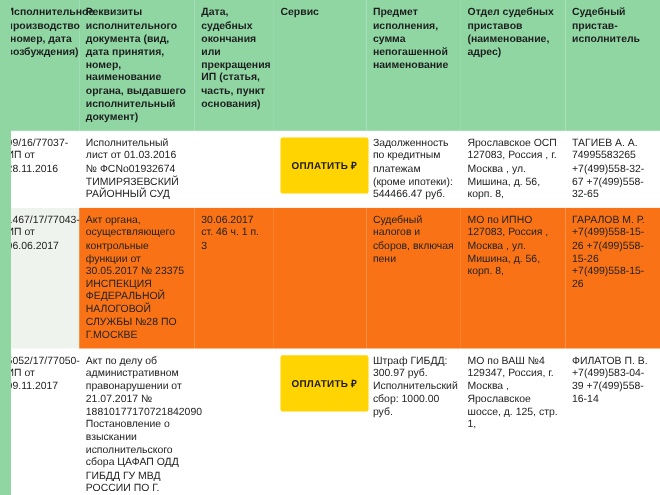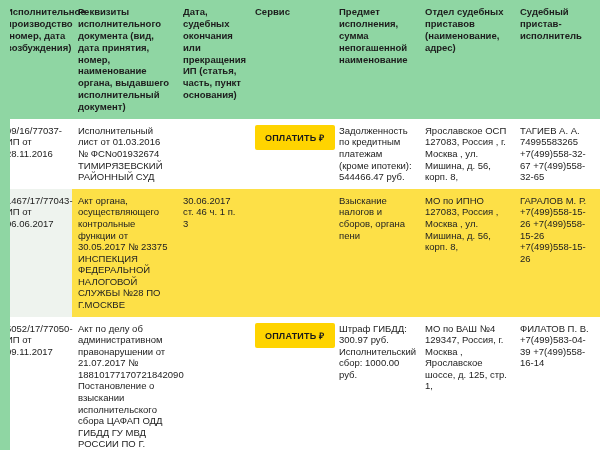--- a/index.html
+++ b/index.html
@@ -33,21 +33,21 @@
     background: #8fd6a3;
     font-weight: bold;
     font-size: 9.5px;
     line-height: 1.25;
     color: #1d1d1d;
     text-align: left;
     vertical-align: bottom;
     height: 112px;
   }
   tbody tr.row-odd td { background: #ffffff; }
-  tbody tr.row-even td { background: #fde047; }
+  tbody tr.row-even td { background: #f97316; }
   tbody td { border-bottom: 1px solid #e2e8e2; }
 
   
   col.c0 { width: 72px; }
   col.c1 { width: 105px; }
   col.c2 { width: 72px; }
   col.c3 { width: 84px; }
   col.c4 { width: 86px; }
   col.c5 { width: 95px; }
   col.c6 { width: 86px; }
@@ -64,21 +64,21 @@
   }
   tbody tr.row-even td.col-first { background: #eef3ee; }
 
   .pay-btn {
     display: inline-block;
     background: #ffd400;
     color: #1a1a1a;
     font-size: 9px;
     font-weight: bold;
     letter-spacing: .2px;
-    padding: 6px 10px;
+    padding: 19px 10px;
     border-radius: 2px;
     border: 0;
     cursor: pointer;
     font-family: "Liberation Sans", sans-serif;
     white-space: nowrap;
   }
   .svc-cell { padding-top: 22px; }
 </style>
 </head>
 <body>
@@ -117,21 +117,21 @@
         </td>
         <td>Задолженность по кредитным платежам (кроме ипотеки): 544466.47 руб.</td>
         <td>Ярославское ОСП 127083, Россия , г. Москва , ул. Мишина, д. 56, корп. 8,</td>
         <td>ТАГИЕВ А. А. 74995583265 +7(499)558-32-67 +7(499)558-32-65</td>
       </tr>
       <tr class="row-even">
         <td class="col-first">1467/17/77043-ИП от 06.06.2017</td>
         <td>Акт органа, осуществляющего контрольные функции от 30.05.2017 № 23375 ИНСПЕКЦИЯ ФЕДЕРАЛЬНОЙ НАЛОГОВОЙ СЛУЖБЫ №28 ПО Г.МОСКВЕ</td>
         <td>30.06.2017 ст. 46 ч. 1 п. 3</td>
         <td></td>
-        <td>Взыскание налогов и сборов, органа пени</td>
+        <td>Судебный налогов и сборов, включая пени</td>
         <td>МО по ИПНО 127083, Россия , Москва , ул. Мишина, д. 56, корп. 8,</td>
         <td>ГАРАЛОВ М. Р. +7(499)558-15-26 +7(499)558-15-26 +7(499)558-15-26</td>
       </tr>
       <tr class="row-odd">
         <td class="col-first">5052/17/77050-ИП от 09.11.2017</td>
         <td>Акт по делу об административном правонарушении от 21.07.2017 № 18810177170721842090 Постановление о взыскании исполнительского сбора ЦАФАП ОДД ГИБДД ГУ МВД РОССИИ ПО Г.</td>
         <td></td>
         <td class="svc-cell">
           <button class="pay-btn">ОПЛАТИТЬ ₽</button>
         </td>

